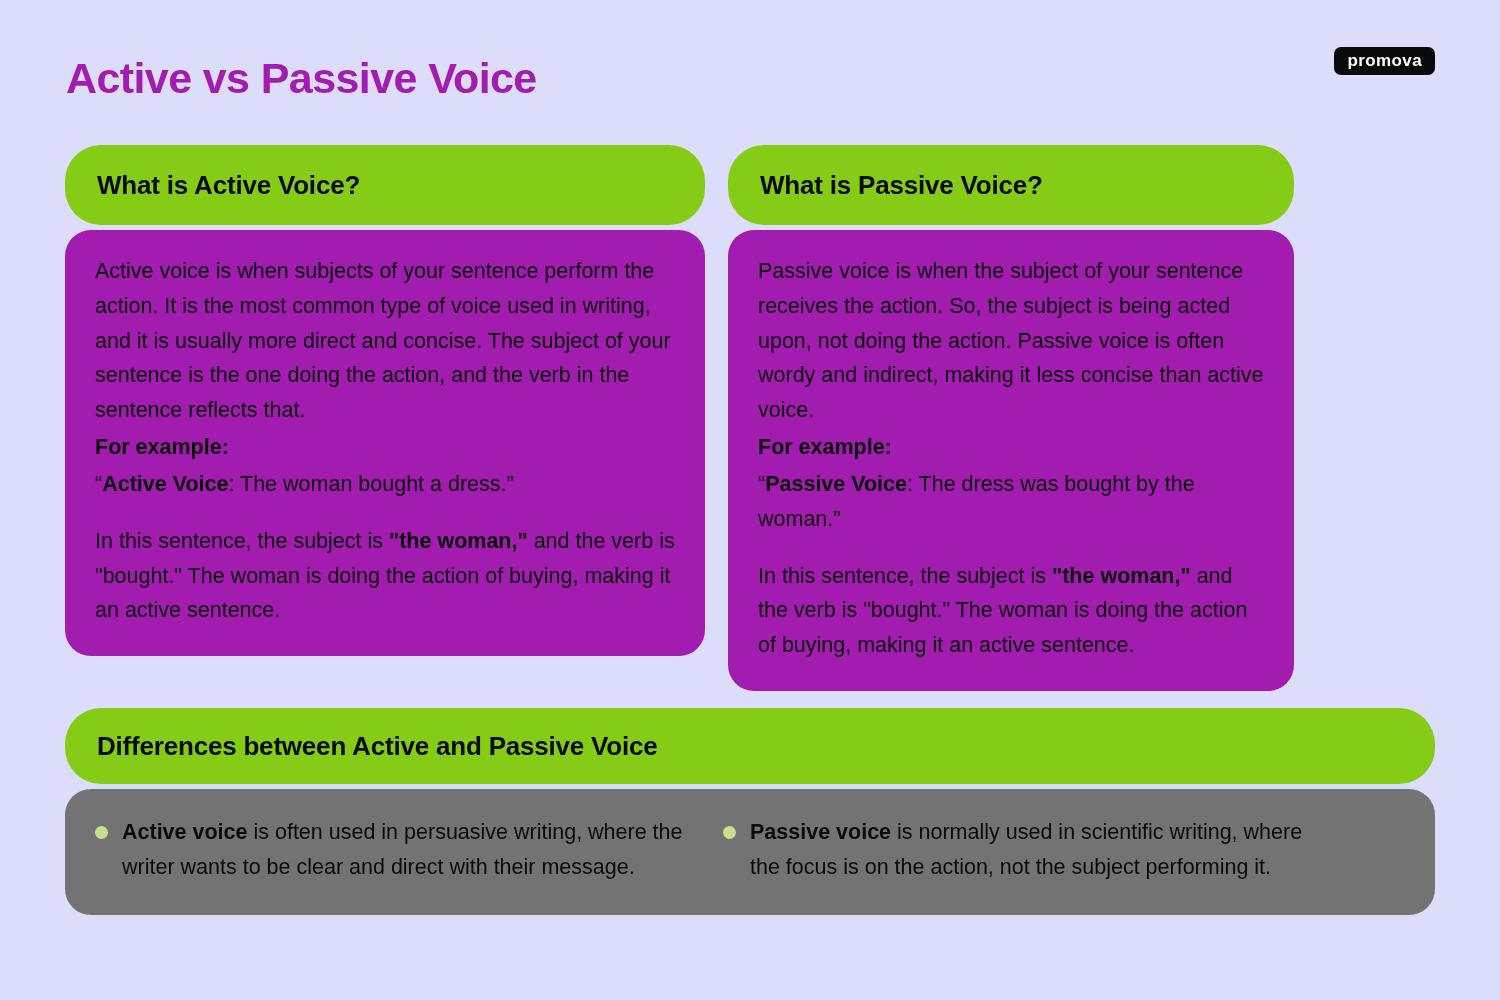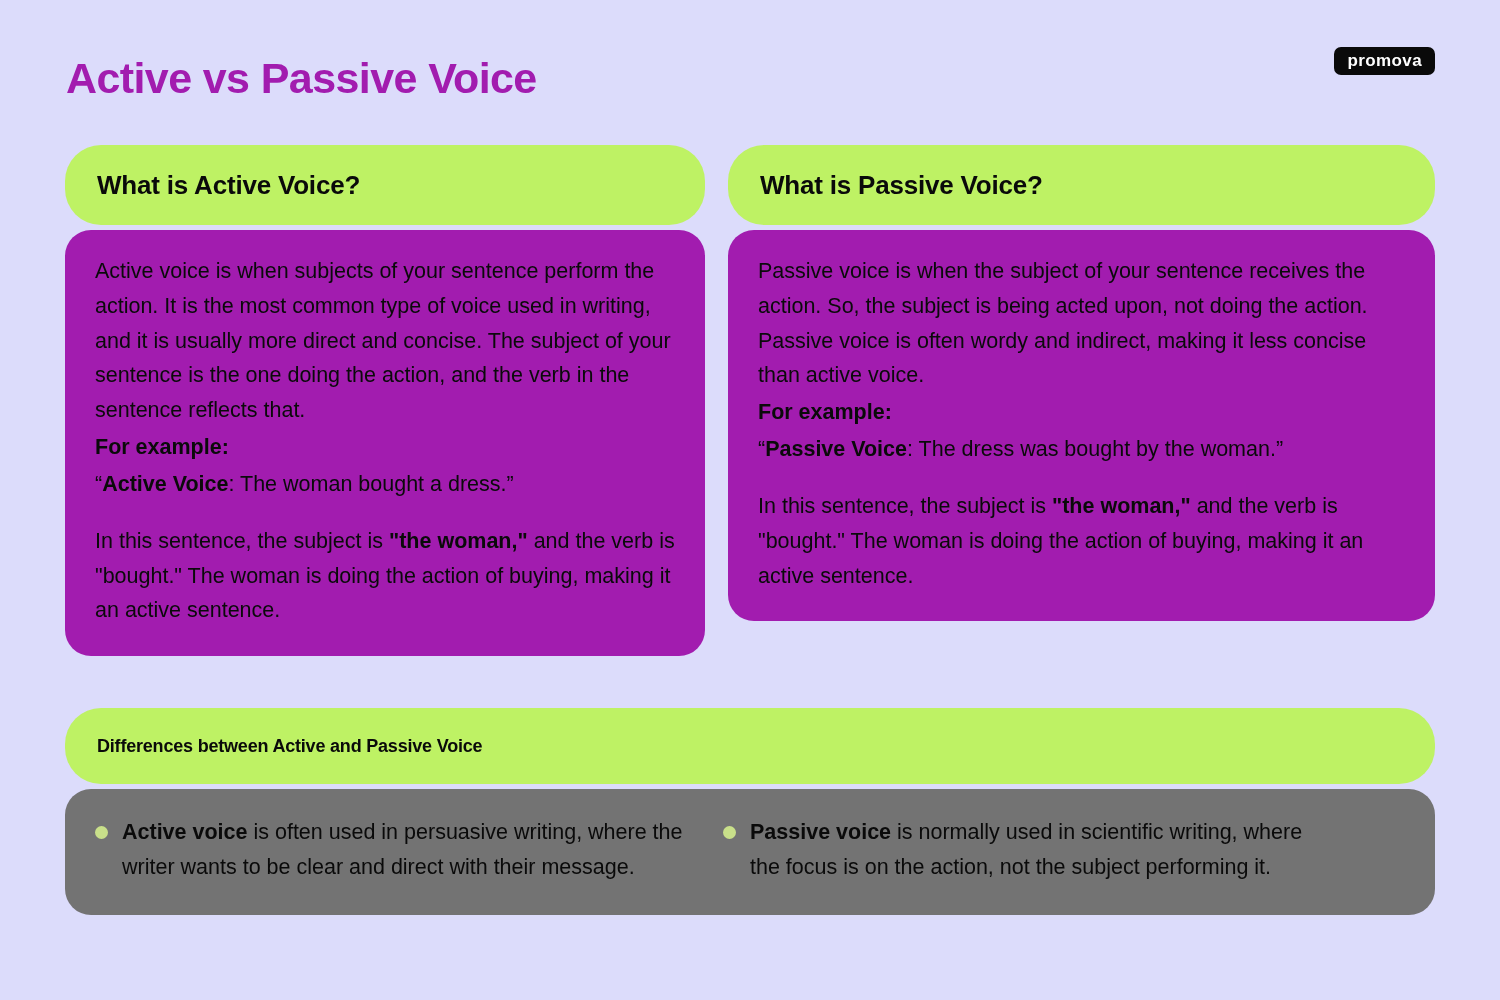--- a/index.html
+++ b/index.html
@@ -61,25 +61,25 @@
     gap: 23px;
     align-items: flex-start;
   }
 
   .col {
     width: 640px;
     display: flex;
     flex-direction: column;
   }
 
-  .col.right { width: 707px; }
+  .col.right { width: 566px; }
 
   
   .pill {
-    background: #bef264;
+    background: #84cc16;
     border-radius: 36px;
     min-height: 80px;
     display: flex;
     align-items: center;
     padding: 10px 32px;
   }
 
   .pill-title {
     font-size: 26px;
     font-weight: 700;
@@ -113,21 +113,21 @@
     top: 708px;
     width: 1370px;
   }
 
   .bottom .pill {
     min-height: 76px;
     border-radius: 36px;
   }
 
   .bottom .pill-title {
-    font-size: 18px;
+    font-size: 26px;
   }
 
   .bottom-card {
     background: #737373;
     border-radius: 26px;
     margin-top: 5px;
     padding: 26px 30px 30px 30px;
     display: flex;
     gap: 28px;
   }

